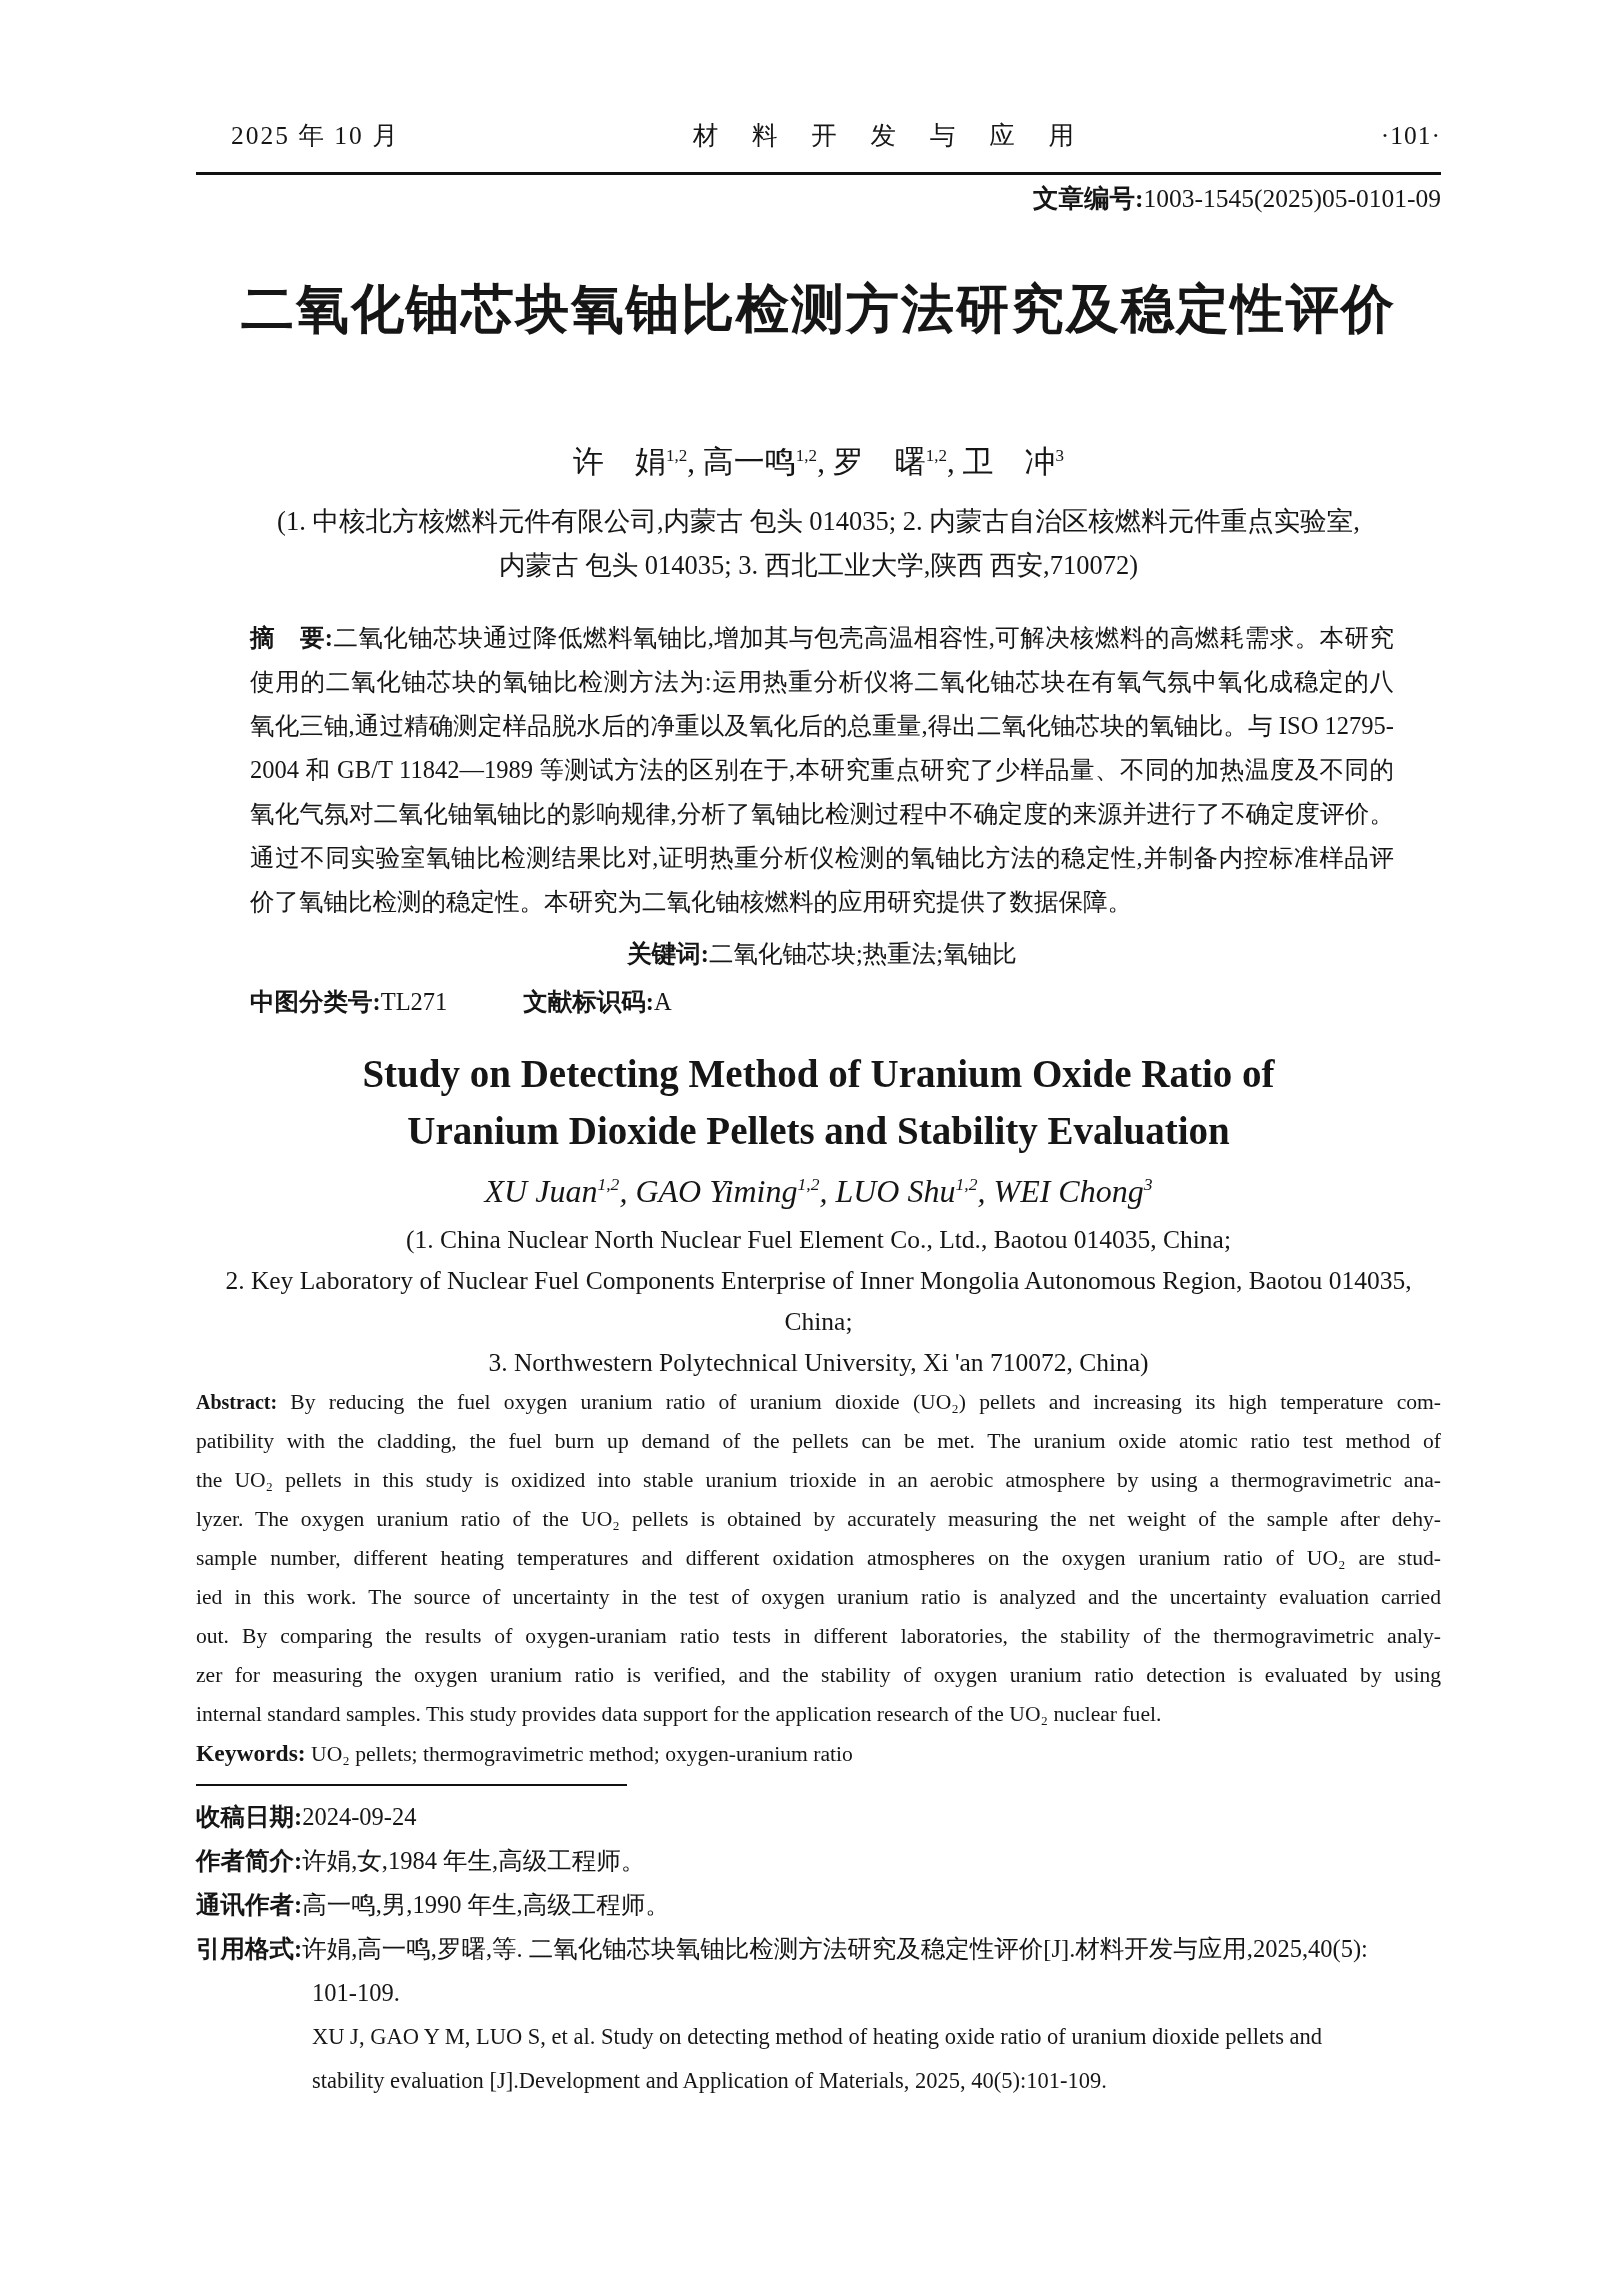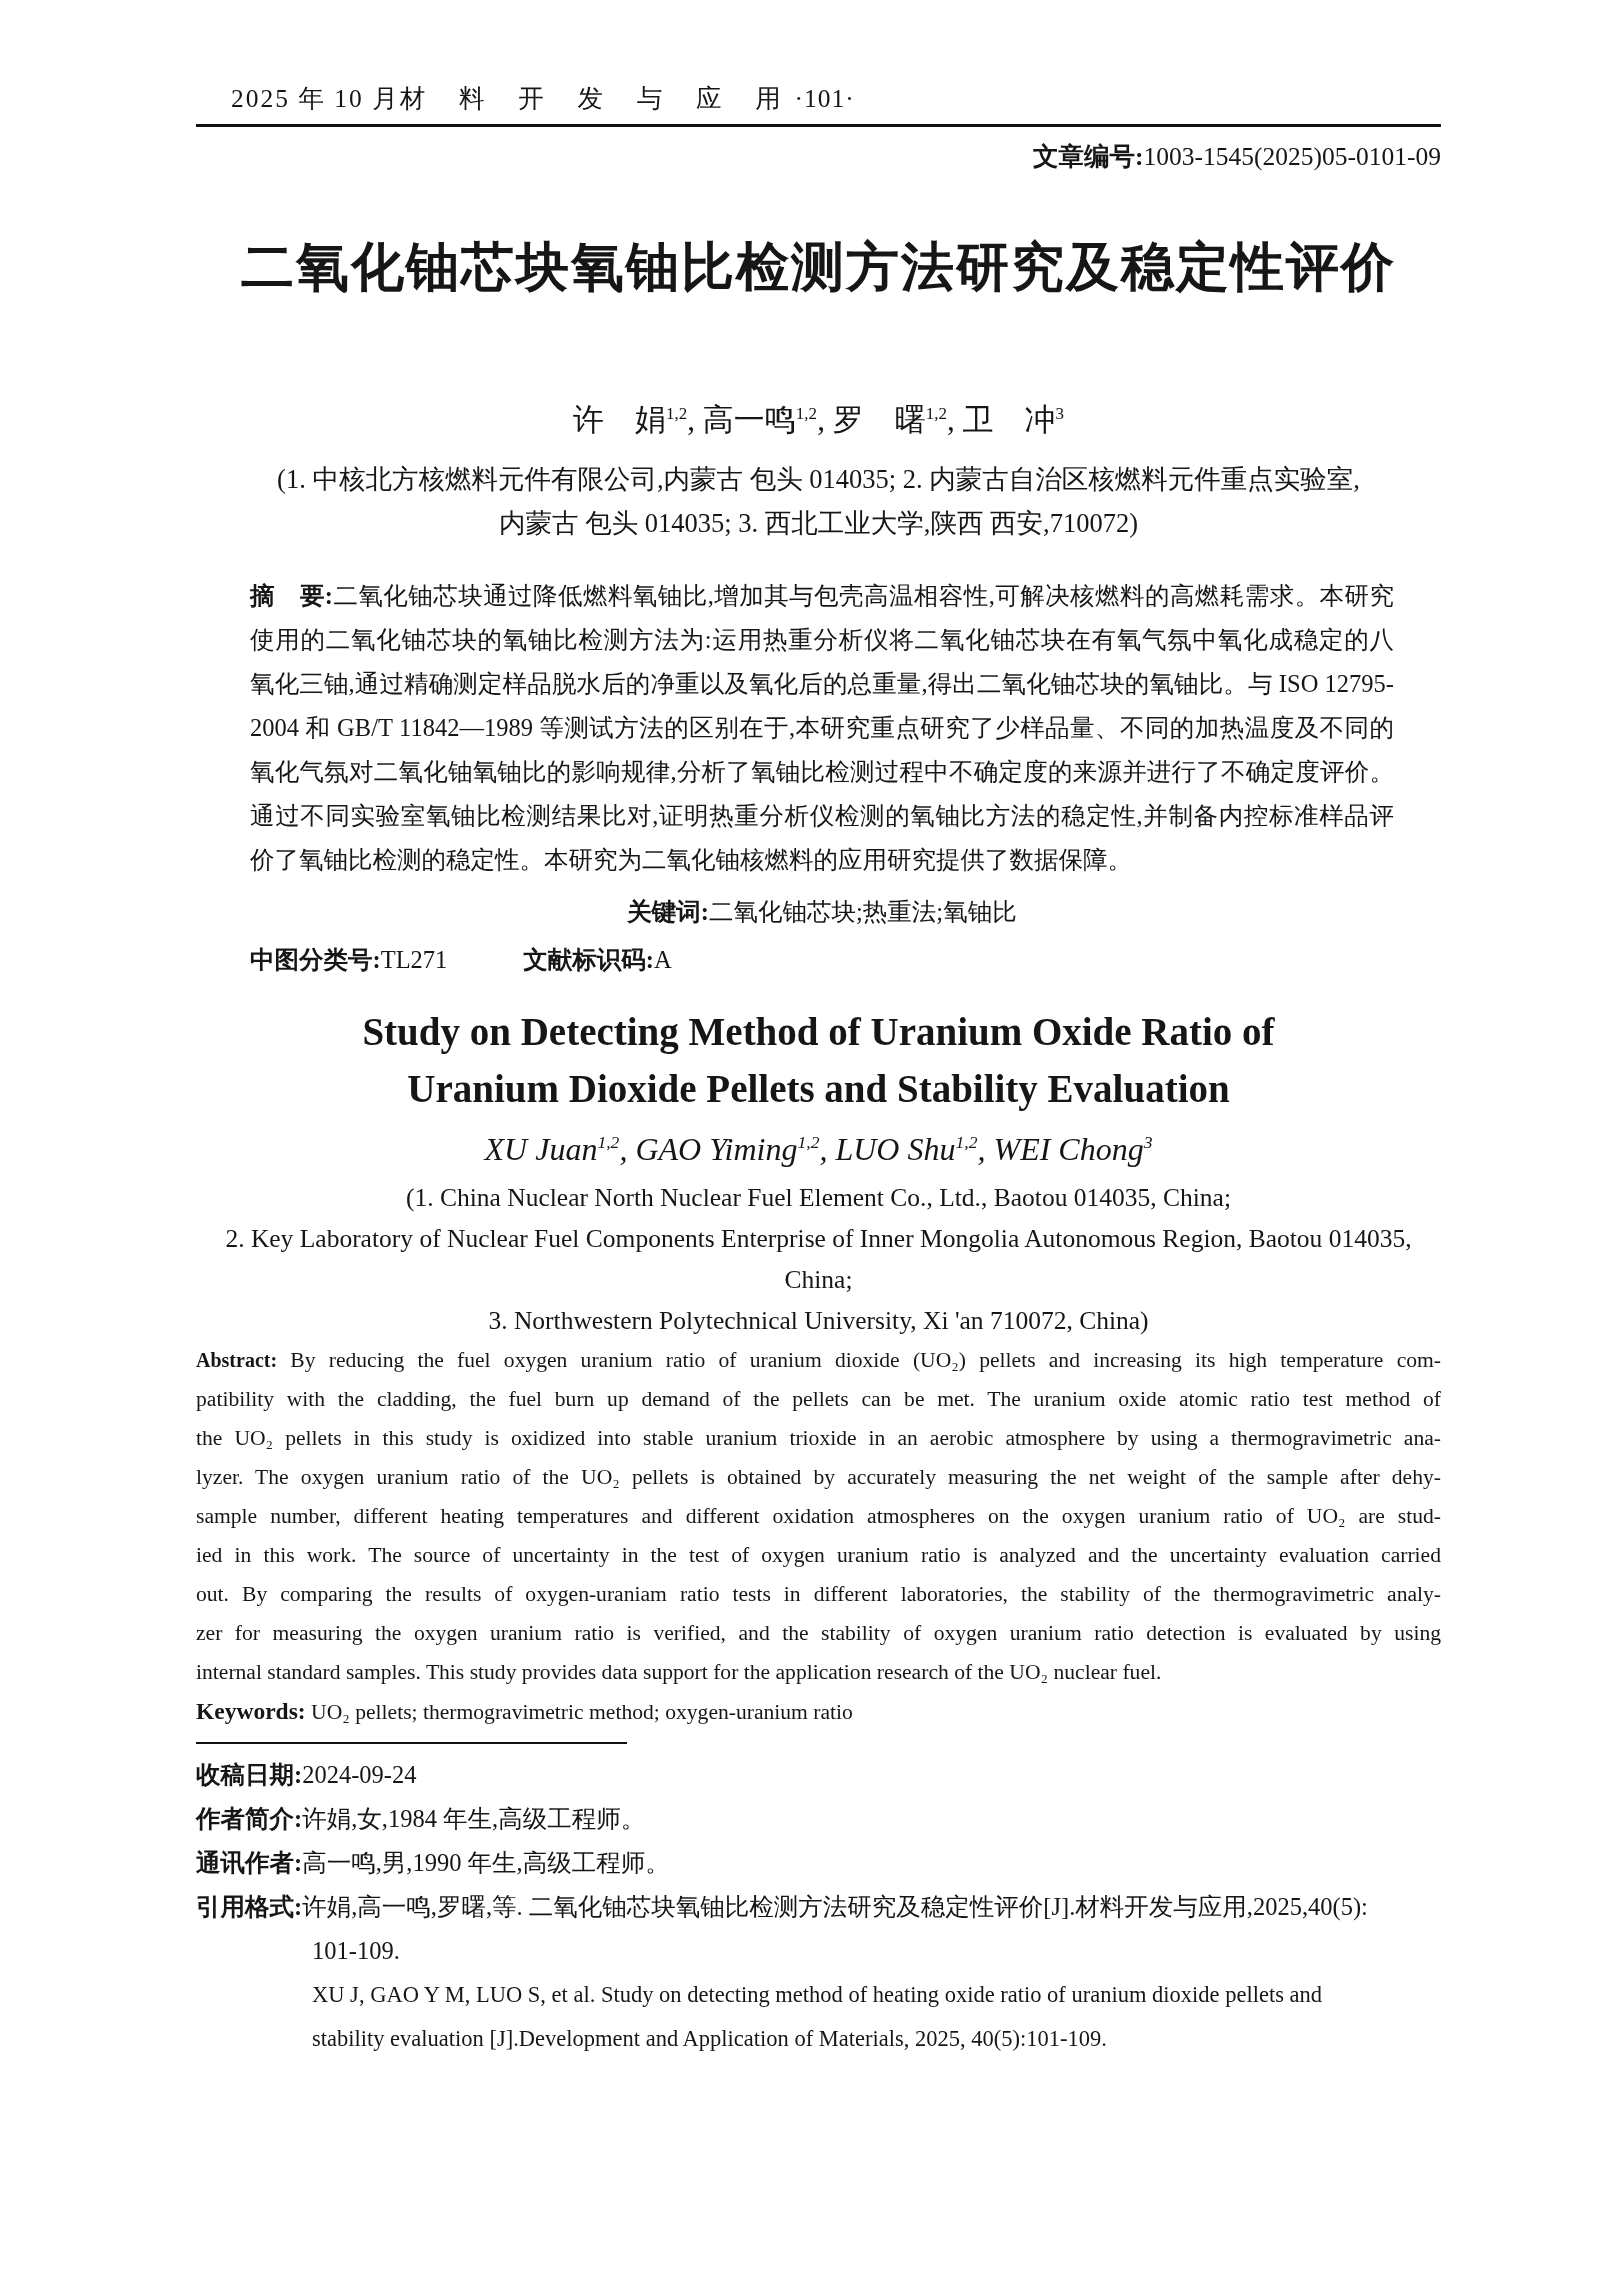--- a/index.html
+++ b/index.html
@@ -6,28 +6,28 @@
   body{
     width:1621px;height:2293px;background:#ffffff;color:#161616;
     font-family:"Liberation Serif","DejaVu Serif",serif;
     overflow:hidden;
   }
   .page{position:relative;width:1621px;height:2293px;overflow:hidden;}
   .content{margin-left:196px;width:1245px;}
 
   
   .header{
-    margin-top:81px;display:flex;justify-content:flex-start;align-items:flex-end;
-    font-size:25.5px;line-height:35px;border-bottom:3.9px solid #111;padding-bottom:8px;
+    margin-top:118px;display:flex;justify-content:space-between;align-items:flex-end;
+    font-size:25.5px;line-height:35px;border-bottom:3.9px solid #111;padding-bottom:19px;
   }
   .header .h-date{padding-left:35px;letter-spacing:2px;}
   .header .h-journal{letter-spacing:13.7px;font-weight:500;}
   .header .h-page{letter-spacing:1px;}
 
-  .article-no{margin-top:14px;text-align:right;font-size:25.5px;line-height:31px;}
+  .article-no{margin-top:8px;text-align:right;font-size:25.5px;line-height:31px;}
   .article-no .lbl{font-weight:700;}
 
   
   .cn-title{margin-top:61px;text-align:center;font-size:53px;line-height:69px;font-weight:700;letter-spacing:2px;}
   .cn-authors{margin-top:90px;text-align:center;font-size:31px;line-height:43px;}
   .cn-authors sup,.en-authors sup{font-size:0.55em;vertical-align:super;}
   .cn-affils{margin-top:15.7px;text-align:center;font-size:26.5px;line-height:44px;}
 
   
   .cn-block{margin-left:54px;width:1144px;font-size:24.5px;line-height:44px;}

